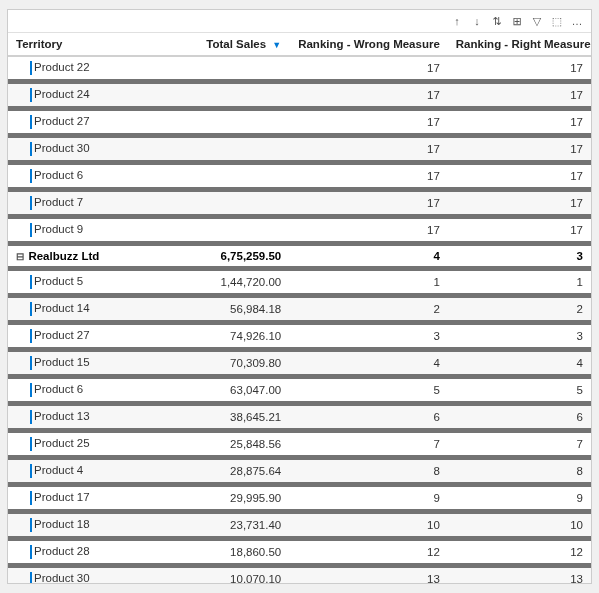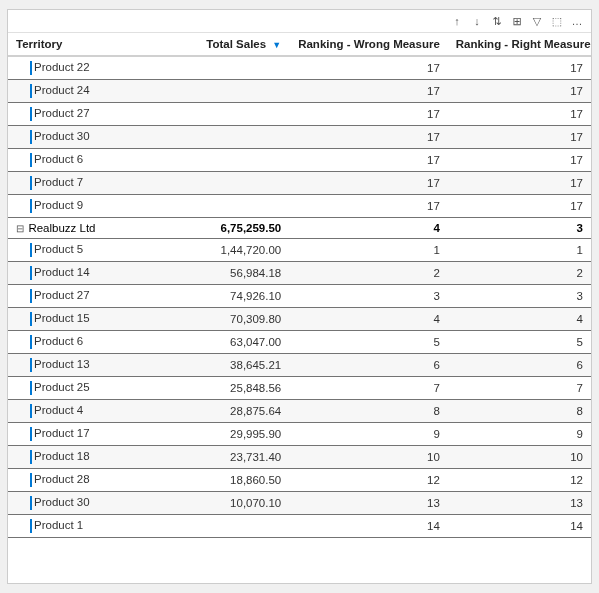--- a/index.html
+++ b/index.html
@@ -98,42 +98,42 @@
       width: 140px;
       text-align: right;
     }
     .sort-indicator {
       display: inline-block;
       margin-left: 3px;
       color: #0078d4;
       font-size: 9px;
     }
     tbody tr {
-      border-bottom: 1px solid #737373;
+      border-bottom: 5px solid #737373;
     }
     tbody tr:nth-child(odd) {
       background: #fff;
     }
     tbody tr:nth-child(even) {
       background: #f7f7f7;
     }
     tbody td {
       padding: 4px 8px;
       color: #333;
       font-size: 11.5px;
       white-space: nowrap;
     }
     tbody td.right {
       text-align: right;
     }
     tbody td.indent {
       padding-left: 22px;
     }
     tr.group-row td {
-      font-weight: 400;
+      font-weight: 700;
       color: #000;
       background: #fff;
     }
     tr.group-row td:nth-child(2),
     tr.group-row td:nth-child(3),
     tr.group-row td:nth-child(4) {
       font-weight: 700;
     }
     .expand-icon {
       display: inline-block;

